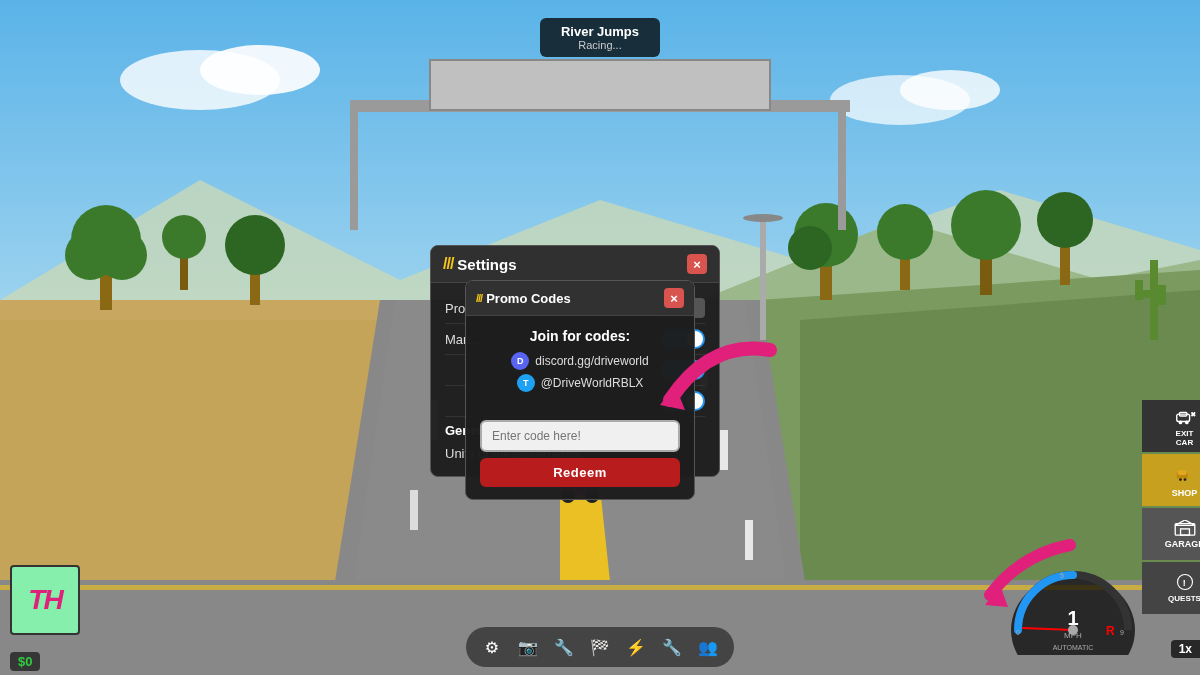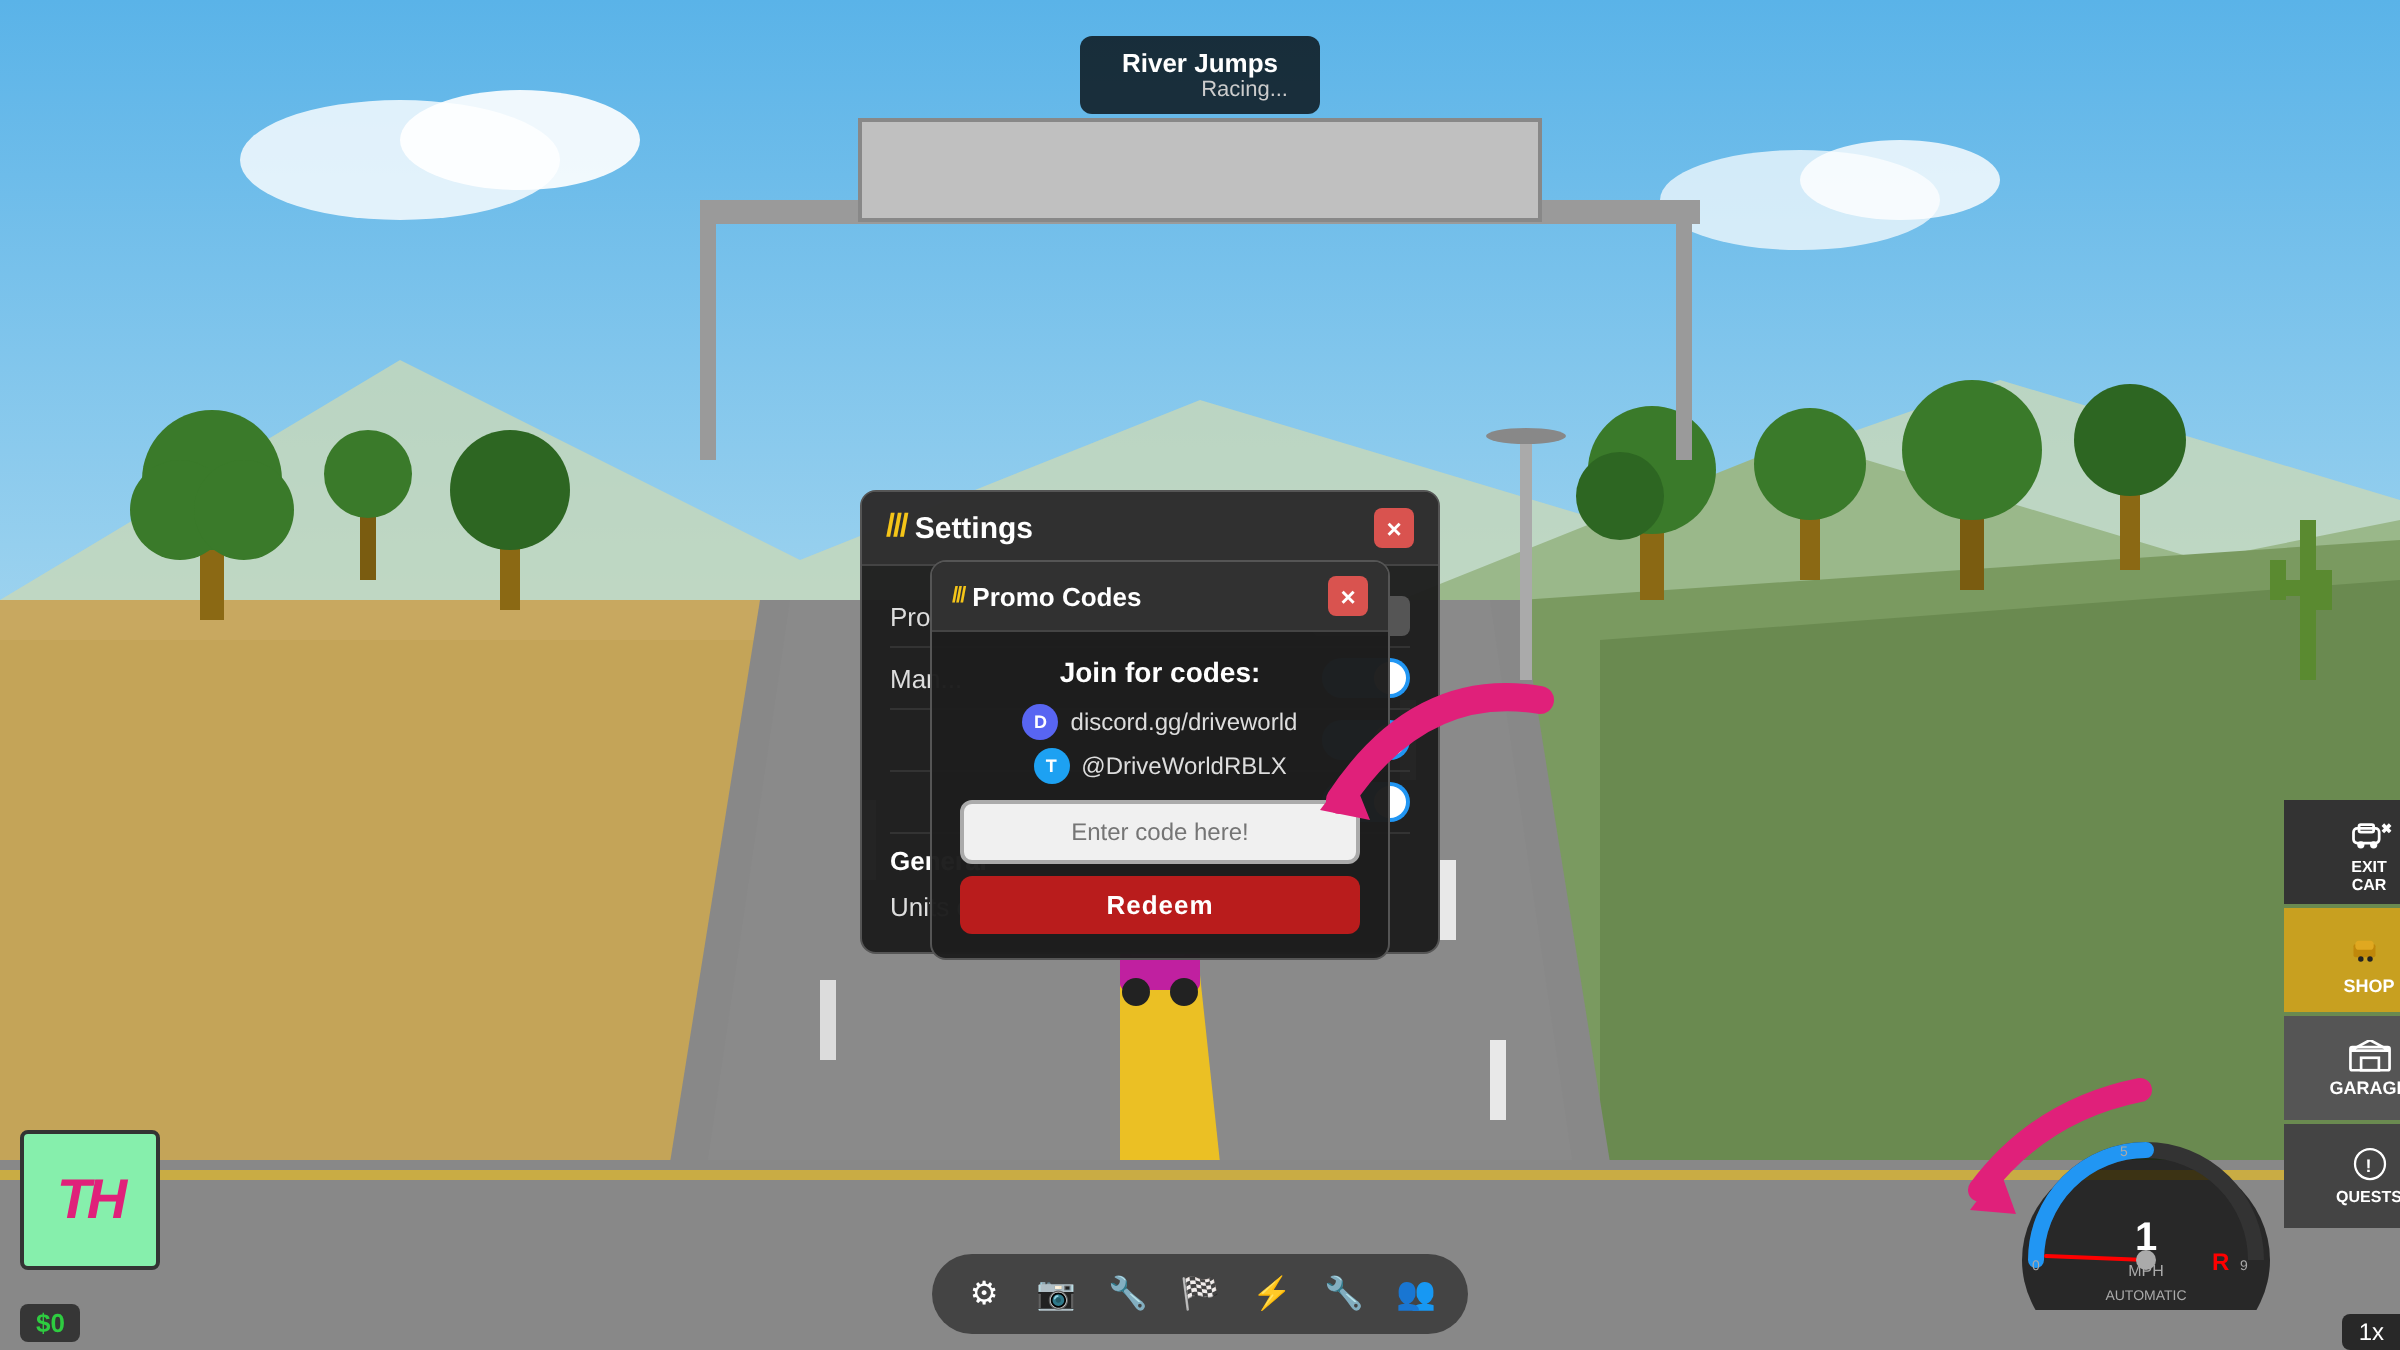--- a/index.html
+++ b/index.html
@@ -23,21 +23,20 @@
       border-radius: 6px;
       text-align: center;
       font-size: 13px;
       font-weight: bold;
       min-width: 120px;
     }
     .top-center-label .subtitle {
       font-size: 11px;
       font-weight: normal;
       color: #ccc;
-      text-align: right;
     }
 
     
     .bottom-toolbar {
       position: absolute;
       bottom: 8px;
       left: 50%;
       transform: translateX(-50%);
       display: flex;
       gap: 4px;
@@ -116,26 +115,26 @@
       color: #2ecc40;
       font-weight: bold;
       font-size: 13px;
       padding: 2px 8px;
       border-radius: 4px;
     }
 
     
     .multiplier {
       position: absolute;
-      bottom: 0;
+      bottom: 17px;
       right: 0;
       background: rgba(0,0,0,0.7);
       color: #fff;
       font-size: 12px;
-      font-weight: normal;
+      font-weight: bold;
       padding: 2px 8px;
       border-radius: 4px 0 0 4px;
     }
 
     
     .settings-modal {
       position: absolute;
       top: 245px;
       left: 430px;
       width: 290px;
@@ -283,23 +282,22 @@
       color: #fff;
       font-weight: bold;
     }
     .code-input {
       width: 100%;
       padding: 7px 10px;
       border-radius: 6px;
       border: 2px solid #aaa;
       background: #f0f0f0;
       font-size: 12px;
-      text-align: center;
       color: #a16207;
-      margin: 4px 0 6px;
+      margin: 24px 0 6px;
       outline: none;
     }
     .redeem-btn {
       width: 100%;
       padding: 7px;
       background: #b91c1c;
       color: #fff;
       font-weight: bold;
       font-size: 13px;
       border: none;

